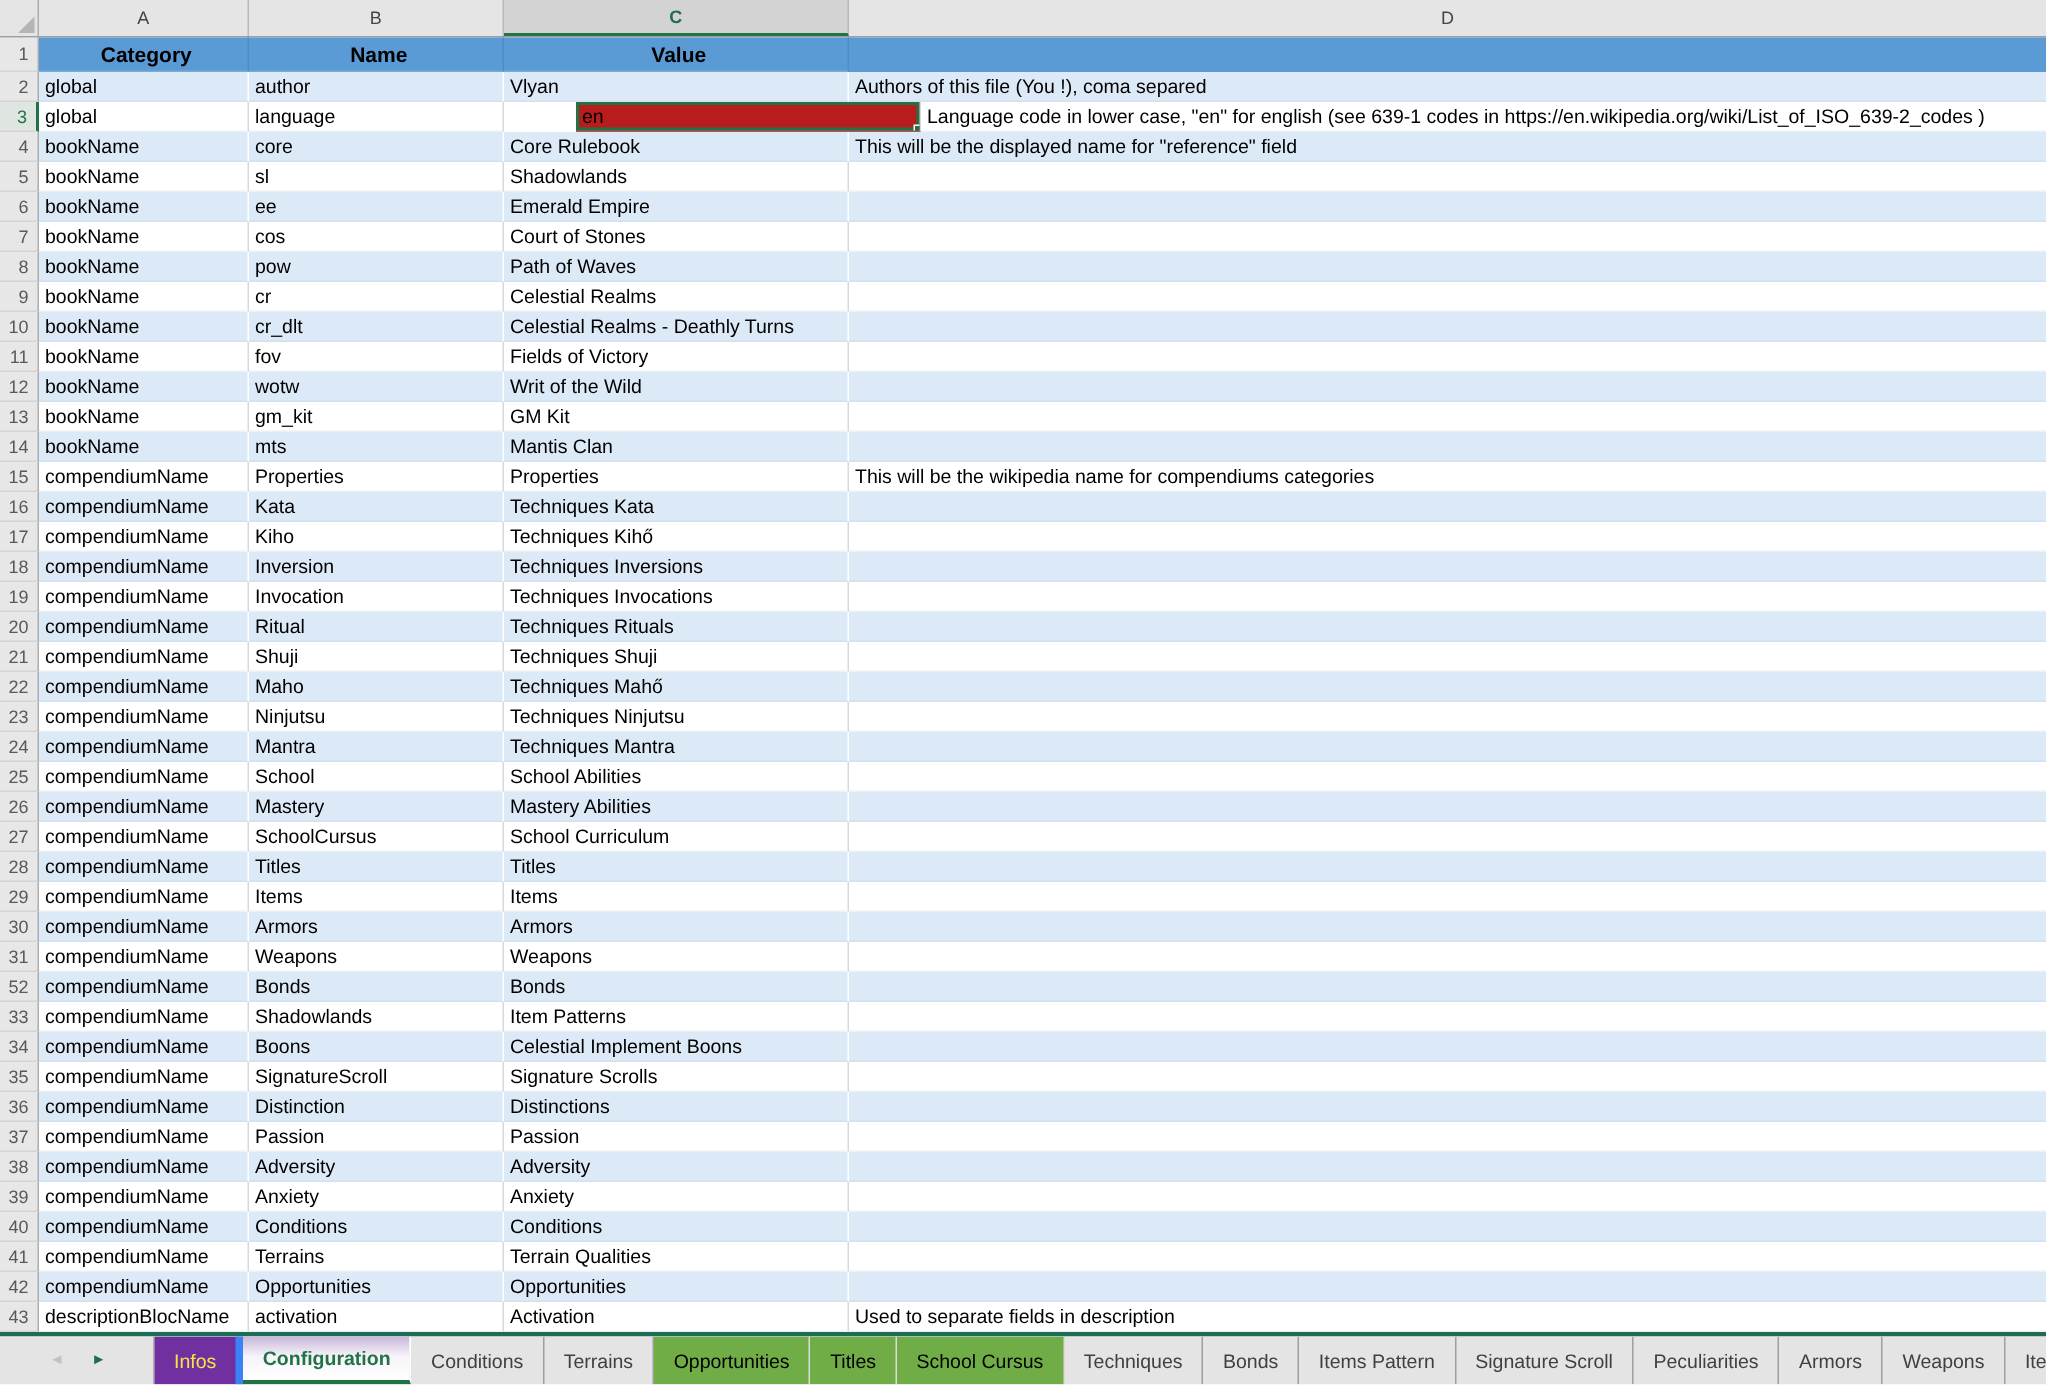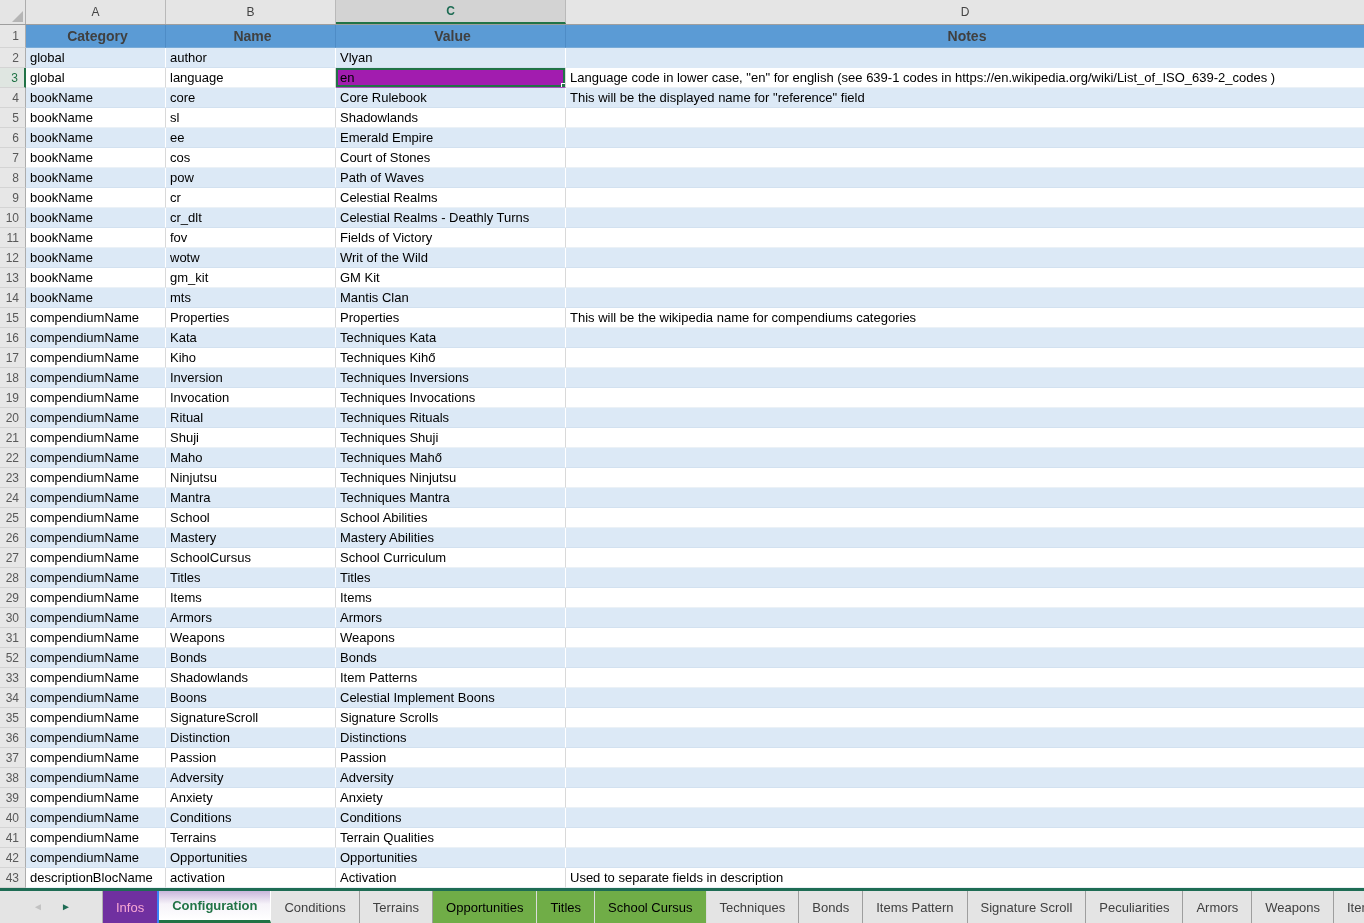--- a/index.html
+++ b/index.html
@@ -36,39 +36,39 @@
     display:flex;align-items:center;justify-content:flex-end;}
   .gutter.active{color:#217346;background:#DFE6E1;border-right:2px solid #217346;}
   .cell{padding:0 0 0 4px;font-size:13px;color:#000;white-space:nowrap;overflow:hidden;
     display:flex;align-items:center;border-right:1px solid #D9D9D9;position:relative;}
   .row.blue .cell{border-right-color:#FFFFFF;}
   .row .cell{border-bottom:1px solid rgba(190,208,226,0.30);}
   .c-a{width:140px;flex:0 0 140px;}
   .c-b{width:170px;flex:0 0 170px;}
   .c-c{width:230px;flex:0 0 230px;}
   .c-d{flex:1;border-right:none !important;}
-  .header-cell{justify-content:center;font-weight:bold;font-size:14px;color:#404040;
+  .header-cell{justify-content:center;font-weight:bold;font-size:14px;color:#000000;
     border-right:1px solid #4E8CC6;border-bottom:none;}
   .row.header-row .header-cell{background:transparent;}
-  .active-cell{box-shadow:inset 0 0 0 2px #217346;background:#a21caf;z-index:3;}
+  .active-cell{box-shadow:inset 0 0 0 2px #217346;background:#b91c1c;z-index:3;margin-left:48px;}
   .fill-handle{position:absolute;right:-3px;bottom:-3px;width:7px;height:7px;
     background:#217346;border:1px solid #fff;z-index:5;}
 
   
   .grid-bottom-divider{height:3px;background:#1E6C54;}
   .tab-bar{height:32px;background:#E4E4E4;display:flex;align-items:stretch;overflow:hidden;}
   .tab-nav{width:103px;flex:0 0 103px;display:flex;align-items:center;
     border-right:1px solid #B0B0B0;}
   .nav-arrow{font-size:10px;line-height:1;padding:0 9px;cursor:default;}
   .nav-arrow.prev{color:#C2C2C2;margin-left:24px;}
   .nav-arrow.next{color:#1E6C54;}
   .tab{padding:0 13px;display:flex;align-items:center;font-size:13px;color:#404040;
     white-space:nowrap;border-right:1px solid #9E9E9E;flex:0 0 auto;cursor:default;}
   .tab.green{background:#70AD47;color:#000;border-right:1px solid #DCDCDC;}
-  .tab.purple{background:#7030A0;color:#f9a8d4;border-right:2px solid #3b82f6;}
+  .tab.purple{background:#7030A0;color:#fde047;border-right:5px solid #3b82f6;}
   .tab.active{background:linear-gradient(#C9B6DB 0%,#F6F3F9 45%,#FFFFFF 100%);
     color:#217346;font-weight:bold;border-right:1px solid #fff;
     border-bottom:3px solid #217346;}
 </style>
 </head>
 <body>
 
 <div class="col-strip">
   <div class="corner-cell">
     <div class="corner-tri"></div>
@@ -79,28 +79,28 @@
     <div class="strip-cell col-c selected">C</div>
     <div class="strip-cell col-d">D</div>
   </div>
 
 <div class="grid">
   <div class="row header-row">
     <div class="gutter">1</div>
     <div class="cell header-cell c-a">Category</div>
     <div class="cell header-cell c-b">Name</div>
     <div class="cell header-cell c-c">Value</div>
-    <div class="cell header-cell c-d">Notes</div>
   </div>
   <div id="rows-host">
       <div class="row blue">
         <div class="gutter">2</div>
         <div class="cell c-a">global</div>
         <div class="cell c-b">author</div>
         <div class="cell c-c">Vlyan</div>
+        <div class="cell c-d">Authors of this file (You !), coma separed</div>
       </div>
       <div class="row">
         <div class="gutter active">3</div>
         <div class="cell c-a">global</div>
         <div class="cell c-b">language</div>
         <div class="cell c-c active-cell">en<div class="fill-handle"></div></div>
         <div class="cell c-d">Language code in lower case, "en" for english (see 639-1 codes in https://en.wikipedia.org/wiki/List_of_ISO_639-2_codes )</div>
       </div>
       <div class="row blue">
         <div class="gutter">4</div>

